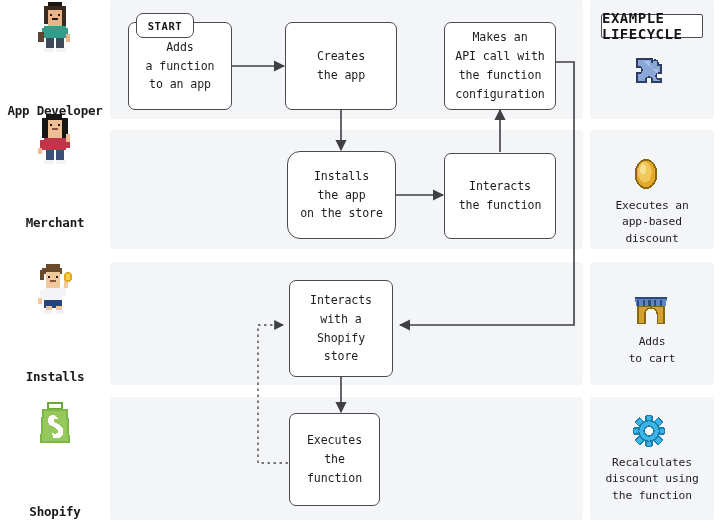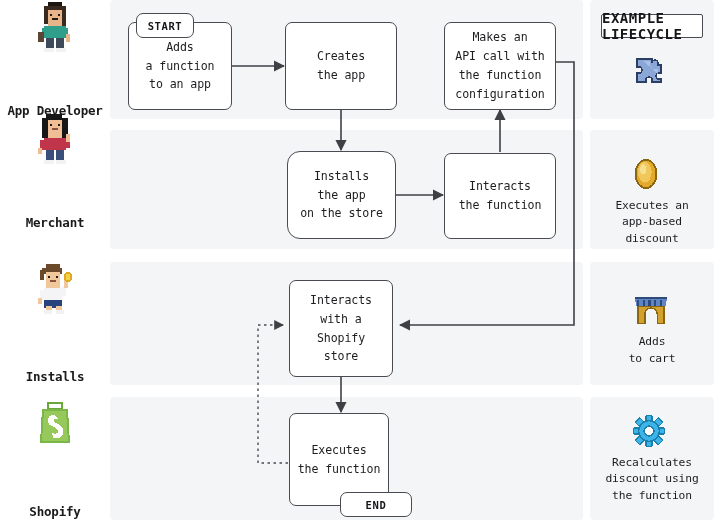--- a/index.html
+++ b/index.html
@@ -302,26 +302,25 @@
 on the store</div>
 
   <div class="node" style="left:444px; top:153px; width:112px; height:86px;">Interacts
 the function</div>
 
   <div class="node" style="left:289px; top:280px; width:104px; height:97px;">Interacts
 with a
 Shopify
 store</div>
 
-  <div class="node" style="left:289px; top:413px; width:100px; height:93px;">Executes
+  <div class="node" style="left:289px; top:413px; width:91px; height:93px;">Executes
 the function</div>
 
   <div class="pill" style="left:117px; top:13px; width:58px; height:25px;margin-left:19px;">START</div>
 
-  <div class="pill" style="left:340px; top:492px; width:72px; height:25px;">END</div>
 
   <div class="lifecycle-pill">EXAMPLE LIFECYCLE</div>
 
   <div class="life-cell" style="top:44px; height:72px;">
     <div class="art">
       <svg class="art-svg" width="32" height="32" viewBox="0 0 16 16">
         <path d="M6 1 h4 v1.6 a1.6 1.6 0 0 1 3 0 v1.4 h1.6 v4 h-1.6 a1.6 1.6 0 0 0 0 3 h1.6 v1.6 h-4.6 v-1.6 a1.6 1.6 0 0 0 -3 0 v1.6 h-4.6 v-4.6 h1.6 a1.6 1.6 0 0 0 0 -3 h-1.6 v-4 h4 z" fill="#8aa7d8" stroke="#2c3e63" stroke-width="0.8" stroke-linejoin="round"></path>
         <path d="M6 2.2 h3 v1 a2 2 0 0 0 1 1.8 v1 h3 v2.6" fill="#b3c6e8" opacity="0.75"></path>
       </svg>
     </div>

